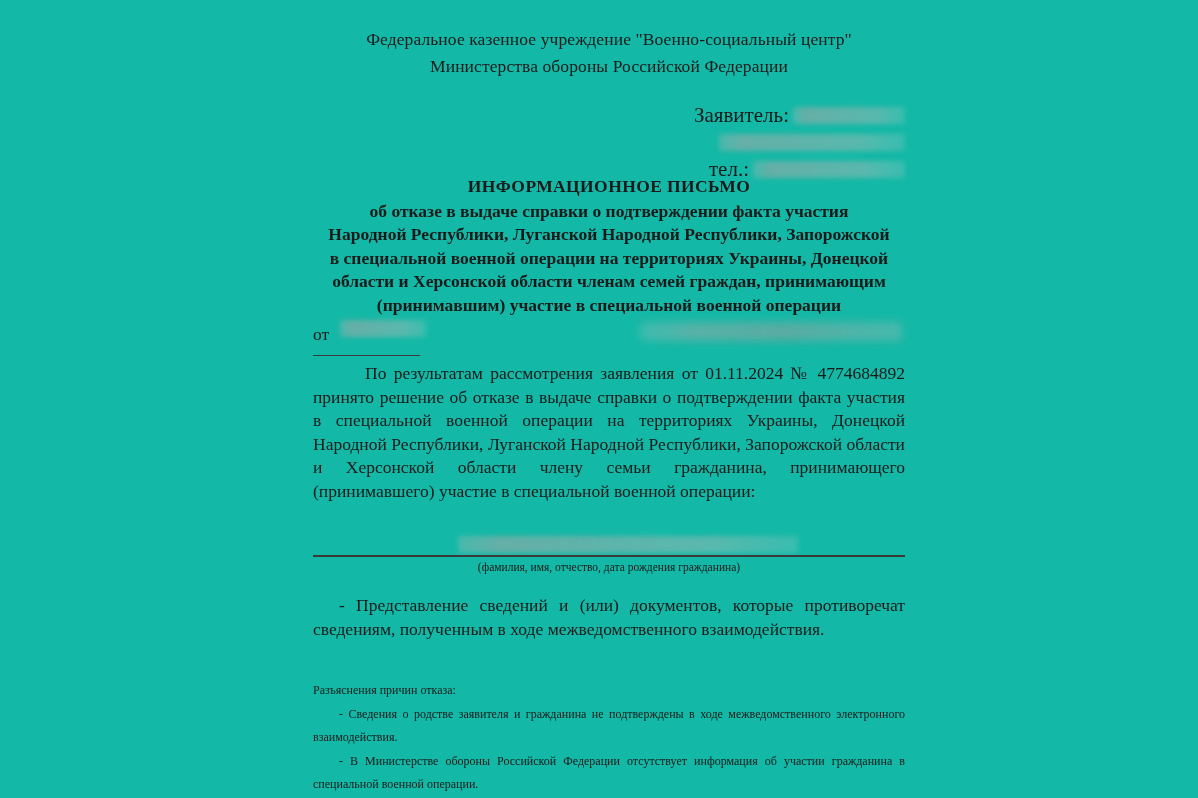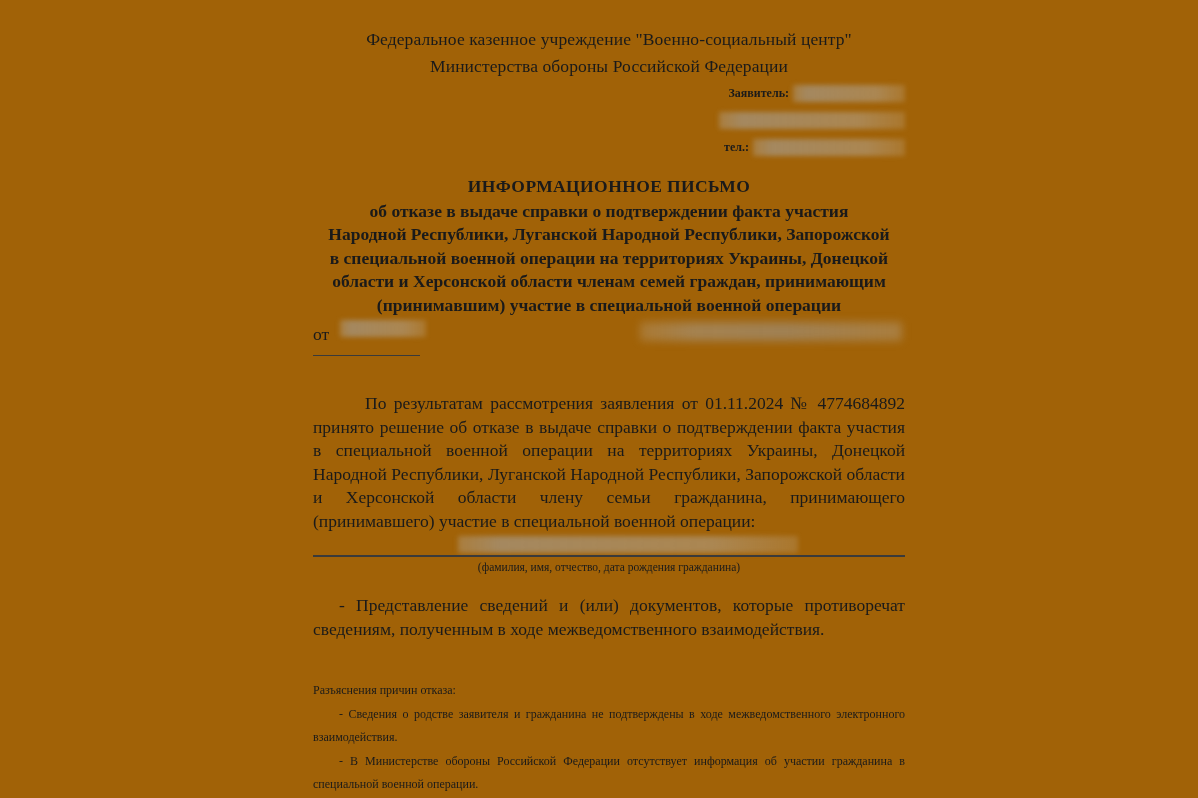--- a/index.html
+++ b/index.html
@@ -15,21 +15,21 @@
     font-family: "Liberation Serif", "DejaVu Serif", serif;
     color: #1a1a1a;
     position: relative;
   }
 
   .page {
     position: absolute;
     left: 0; top: 0;
     width: 1198px;
     height: 798px;
-    background: #a16207;
+    background: #14b8a6;
   }
 
   
   .col {
     position: absolute;
     left: 313px;
     width: 592px;
   }
 
   
@@ -39,25 +39,24 @@
     font-size: 17.5px;
     line-height: 27px;
     letter-spacing: .1px;
   }
   .org-header div { white-space: nowrap; }
 
   
   .applicant {
     position: absolute;
     left: 313px;
-    top: 80px;
-    width: 592px;
-    font-size: 12px;
+    top: 102px;
+    width: 592px;
+    font-size: 21px;
     line-height: 27px;
-    font-weight: bold;
   }
   .applicant .row {
     display: flex;
     align-items: center;
     justify-content: flex-end;
     height: 27px;
   }
   .applicant .lbl { white-space: nowrap; }
 
   
@@ -122,21 +121,21 @@
     width: 86px; height: 17px;
   }
   .rd-from-right {
     position: absolute;
     left: 327px; top: 0px;
     width: 262px; height: 19px;
   }
 
   
   .body-par {
-    top: 392px;
+    top: 362px;
     text-align: justify;
     text-align-last: left;
     font-size: 17.5px;
     line-height: 23.5px;
     text-indent: 52px;
   }
 
   
   .sign-wrap {
     position: absolute;

